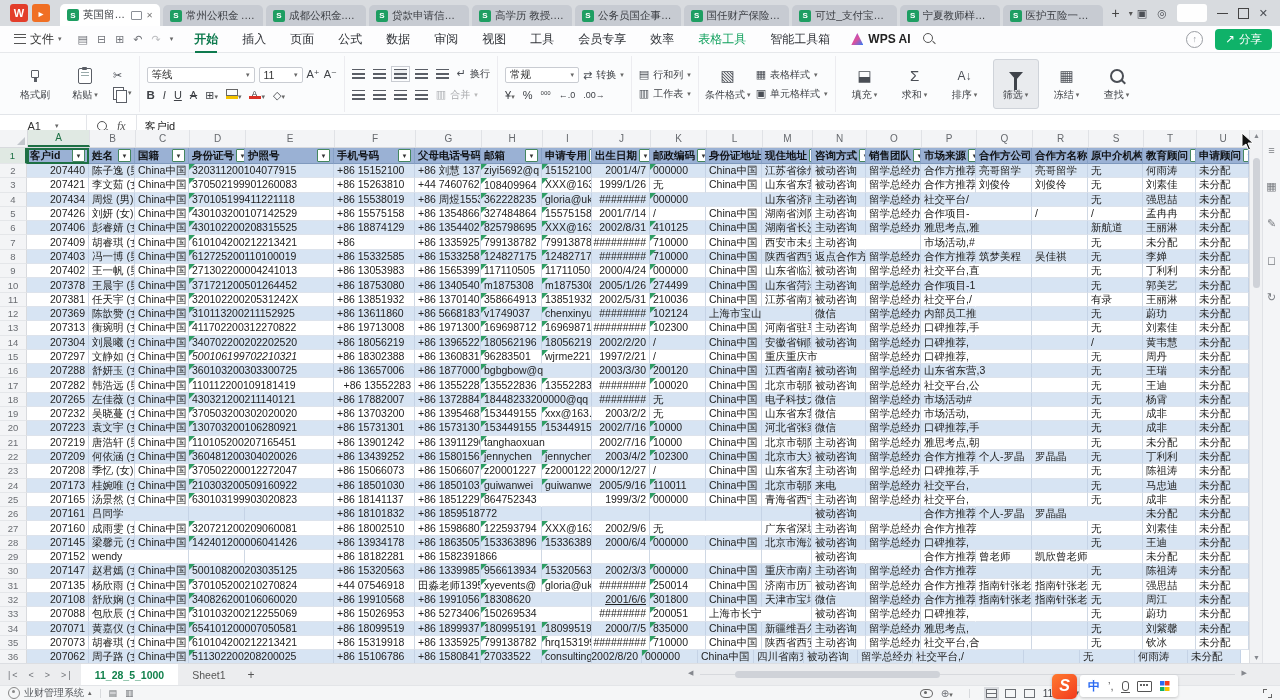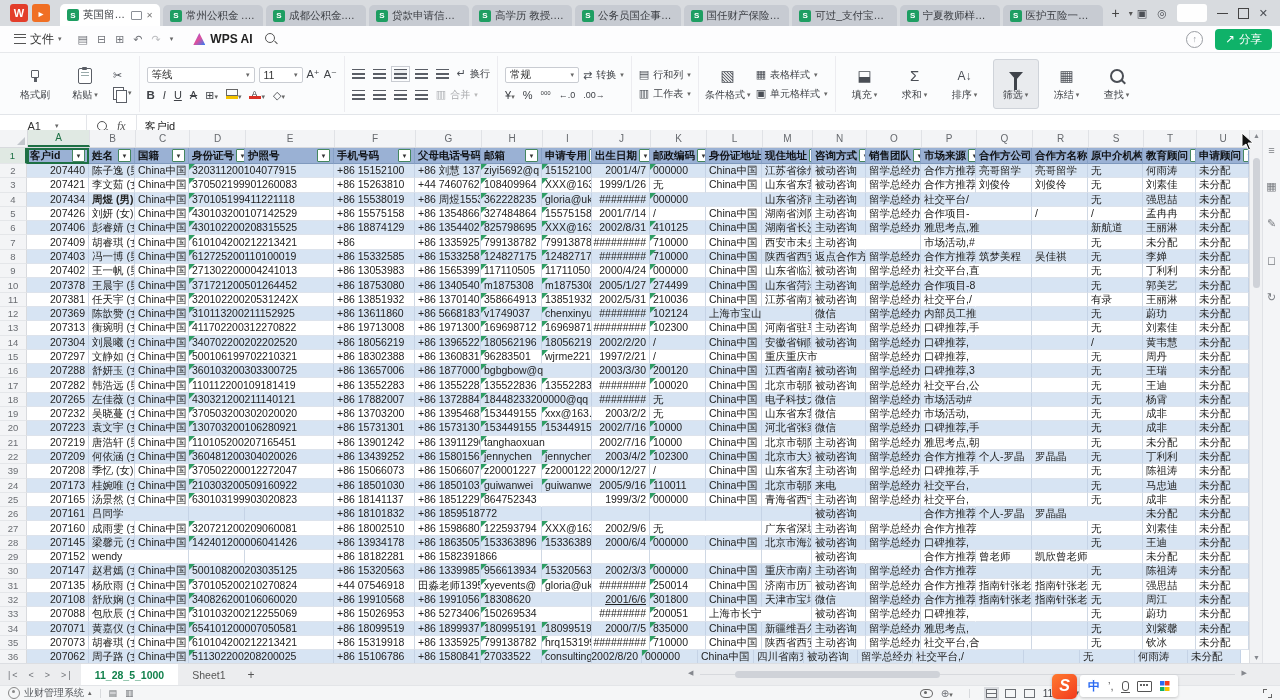--- a/index.html
+++ b/index.html
@@ -266,20 +266,34 @@
       <span class="carat">▾</span>
     </div>
     <div class="qicons">
       <span class="gl">▤</span>
       <span class="gl">⊟</span>
       <span class="gl">⊞</span>
       <span class="gl">↶</span>
       <span class="gl" style="opacity:.4">↷</span>
       <span class="carat">▾</span>
     </div>
+    <div class="menu-items" id="menu-items">
+        <span class="menu-item active">开始</span>
+        <span class="menu-item">插入</span>
+        <span class="menu-item">页面</span>
+        <span class="menu-item">公式</span>
+        <span class="menu-item">数据</span>
+        <span class="menu-item">审阅</span>
+        <span class="menu-item">视图</span>
+        <span class="menu-item">工具</span>
+        <span class="menu-item">会员专享</span>
+        <span class="menu-item">效率</span>
+        <span class="menu-item ctx">表格工具</span>
+        <span class="menu-item">智能工具箱</span>
+      </div>
     <div class="ai-chip">
       <span class="ai-mark"></span>
       <span>WPS AI</span>
     </div>
     <span class="searchicon"><span class="mag"></span></span>
     <div class="mb-right">
       <span class="upg">↑</span>
       <span class="share-btn">
           <span>↗</span>
           <span>分享</span>
@@ -675,21 +689,21 @@
           <div class="cell ovf tri" style="width: 56px;">
             <span class="t">370502199901260083</span>
           </div>
           <div class="cell" style="width: 89px;"></div>
           <div class="cell" style="width: 81px;">
             <span class="t">+86 15263810</span>
           </div>
           <div class="cell" style="width: 66px;">
             <span class="t">+44 7460762888</span>
           </div>
-          <div class="cell tri" style="width: 61px;">
+          <div class="cell tri" style="width: 61px; align-items: flex-end;">
             <span class="t">108409964</span>
           </div>
           <div class="cell tri" style="width: 50px;">
             <span class="t">XXX@163.c</span>
           </div>
           <div class="cell ra" style="width: 58px;">
             <span class="t">1999/1/26</span>
           </div>
           <div class="cell" style="width: 56px;">
             <span class="t">无</span>
@@ -723,21 +737,21 @@
           </div>
           <div class="cell" style="width: 53px;">
             <span class="t">未分配</span>
           </div>
         </div>
         <div class="grow band">
           <div class="rownum">4</div>
           <div class="cell ra" style="width: 62px;">
             <span class="t">207434</span>
           </div>
-          <div class="cell" style="width: 46px; font-weight: bold;">
+          <div class="cell" style="width: 46px;">
             <span class="t">周煜 (男)</span>
           </div>
           <div class="cell" style="width: 54px;">
             <span class="t">China中国</span>
           </div>
           <div class="cell ovf tri" style="width: 56px;">
             <span class="t">370105199411221118</span>
           </div>
           <div class="cell" style="width: 89px;"></div>
           <div class="cell" style="width: 81px;">
@@ -1108,39 +1122,39 @@
           <div class="cell" style="width: 66px;">
             <span class="t">+86 1340540988</span>
           </div>
           <div class="cell tri" style="width: 61px;">
             <span class="t">m1875308</span>
           </div>
           <div class="cell tri" style="width: 50px;">
             <span class="t">m1875308</span>
           </div>
           <div class="cell ra" style="width: 58px;">
-            <span class="t">2005/1/27</span>
+            <span class="t">2005/1/26</span>
           </div>
           <div class="cell tri" style="width: 56px;">
             <span class="t">274499</span>
           </div>
           <div class="cell" style="width: 56px;">
             <span class="t">China中国</span>
           </div>
           <div class="cell" style="width: 50px;">
             <span class="t">山东省菏泽</span>
           </div>
           <div class="cell" style="width: 54px;">
             <span class="t">主动咨询</span>
           </div>
           <div class="cell" style="width: 55px;">
             <span class="t">留学总经办</span>
           </div>
           <div class="cell ovf" style="width: 55px;">
-            <span class="t">合作项目-8</span>
+            <span class="t">合作项目-1</span>
           </div>
           <div class="cell" style="width: 56px;"></div>
           <div class="cell" style="width: 56px;"></div>
           <div class="cell" style="width: 55px;">
             <span class="t">无</span>
           </div>
           <div class="cell" style="width: 53px;">
             <span class="t">郭美艺</span>
           </div>
           <div class="cell" style="width: 53px;">
@@ -1389,21 +1403,21 @@
           <div class="rownum">15</div>
           <div class="cell ra" style="width: 62px;">
             <span class="t">207297</span>
           </div>
           <div class="cell" style="width: 46px;">
             <span class="t">文静如 (女)</span>
           </div>
           <div class="cell" style="width: 54px;">
             <span class="t">China中国</span>
           </div>
-          <div class="cell ovf tri" style="width: 56px;">
+          <div class="cell ovf tri" style="width: 56px; font-style: italic;">
             <span class="t">500106199702210321</span>
           </div>
           <div class="cell" style="width: 89px;"></div>
           <div class="cell" style="width: 81px;">
             <span class="t">+86 18302388</span>
           </div>
           <div class="cell" style="width: 66px;">
             <span class="t">+86 1360831276</span>
           </div>
           <div class="cell tri" style="width: 61px;">
@@ -1480,21 +1494,21 @@
           <div class="cell" style="width: 50px;">
             <span class="t">江西省南昌</span>
           </div>
           <div class="cell" style="width: 54px;">
             <span class="t">被动咨询</span>
           </div>
           <div class="cell" style="width: 55px;">
             <span class="t">留学总经办</span>
           </div>
           <div class="cell ovf" style="width: 55px;">
-            <span class="t">口碑推荐,3</span>
+            <span class="t">山东省东营,3</span>
           </div>
           <div class="cell" style="width: 56px;"></div>
           <div class="cell" style="width: 56px;"></div>
           <div class="cell" style="width: 55px;">
             <span class="t">无</span>
           </div>
           <div class="cell" style="width: 53px;">
             <span class="t">王瑞</span>
           </div>
           <div class="cell" style="width: 53px;">
@@ -1509,21 +1523,21 @@
           <div class="cell" style="width: 46px;">
             <span class="t">韩浩远 (男)</span>
           </div>
           <div class="cell" style="width: 54px;">
             <span class="t">China中国</span>
           </div>
           <div class="cell ovf tri" style="width: 56px;">
             <span class="t">110112200109181419</span>
           </div>
           <div class="cell" style="width: 89px;"></div>
-          <div class="cell" style="width: 81px;">
+          <div class="cell" style="width: 81px; justify-content: flex-end;">
             <span class="t">+86 13552283</span>
           </div>
           <div class="cell" style="width: 66px;">
             <span class="t">+86 1355228361</span>
           </div>
           <div class="cell tri" style="width: 61px;">
             <span class="t">135522836</span>
           </div>
           <div class="cell tri" style="width: 50px;">
             <span class="t">135522836</span>
@@ -1855,21 +1869,21 @@
             <span class="t">无</span>
           </div>
           <div class="cell" style="width: 53px;">
             <span class="t">丁利利</span>
           </div>
           <div class="cell" style="width: 53px;">
             <span class="t">未分配</span>
           </div>
         </div>
         <div class="grow">
-          <div class="rownum">39</div>
+          <div class="rownum">23</div>
           <div class="cell ra" style="width: 62px;">
             <span class="t">207208</span>
           </div>
           <div class="cell" style="width: 46px;">
             <span class="t">季忆 (女)</span>
           </div>
           <div class="cell" style="width: 54px;">
             <span class="t">China中国</span>
           </div>
           <div class="cell ovf tri" style="width: 56px;">

